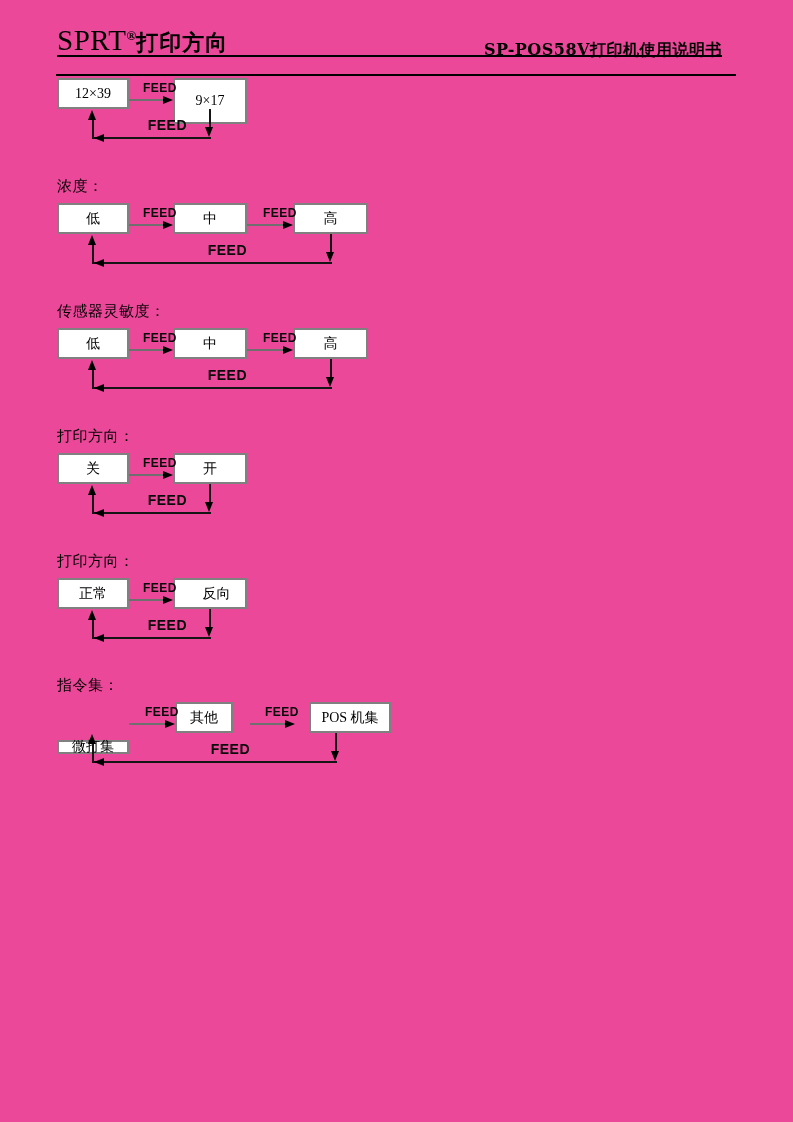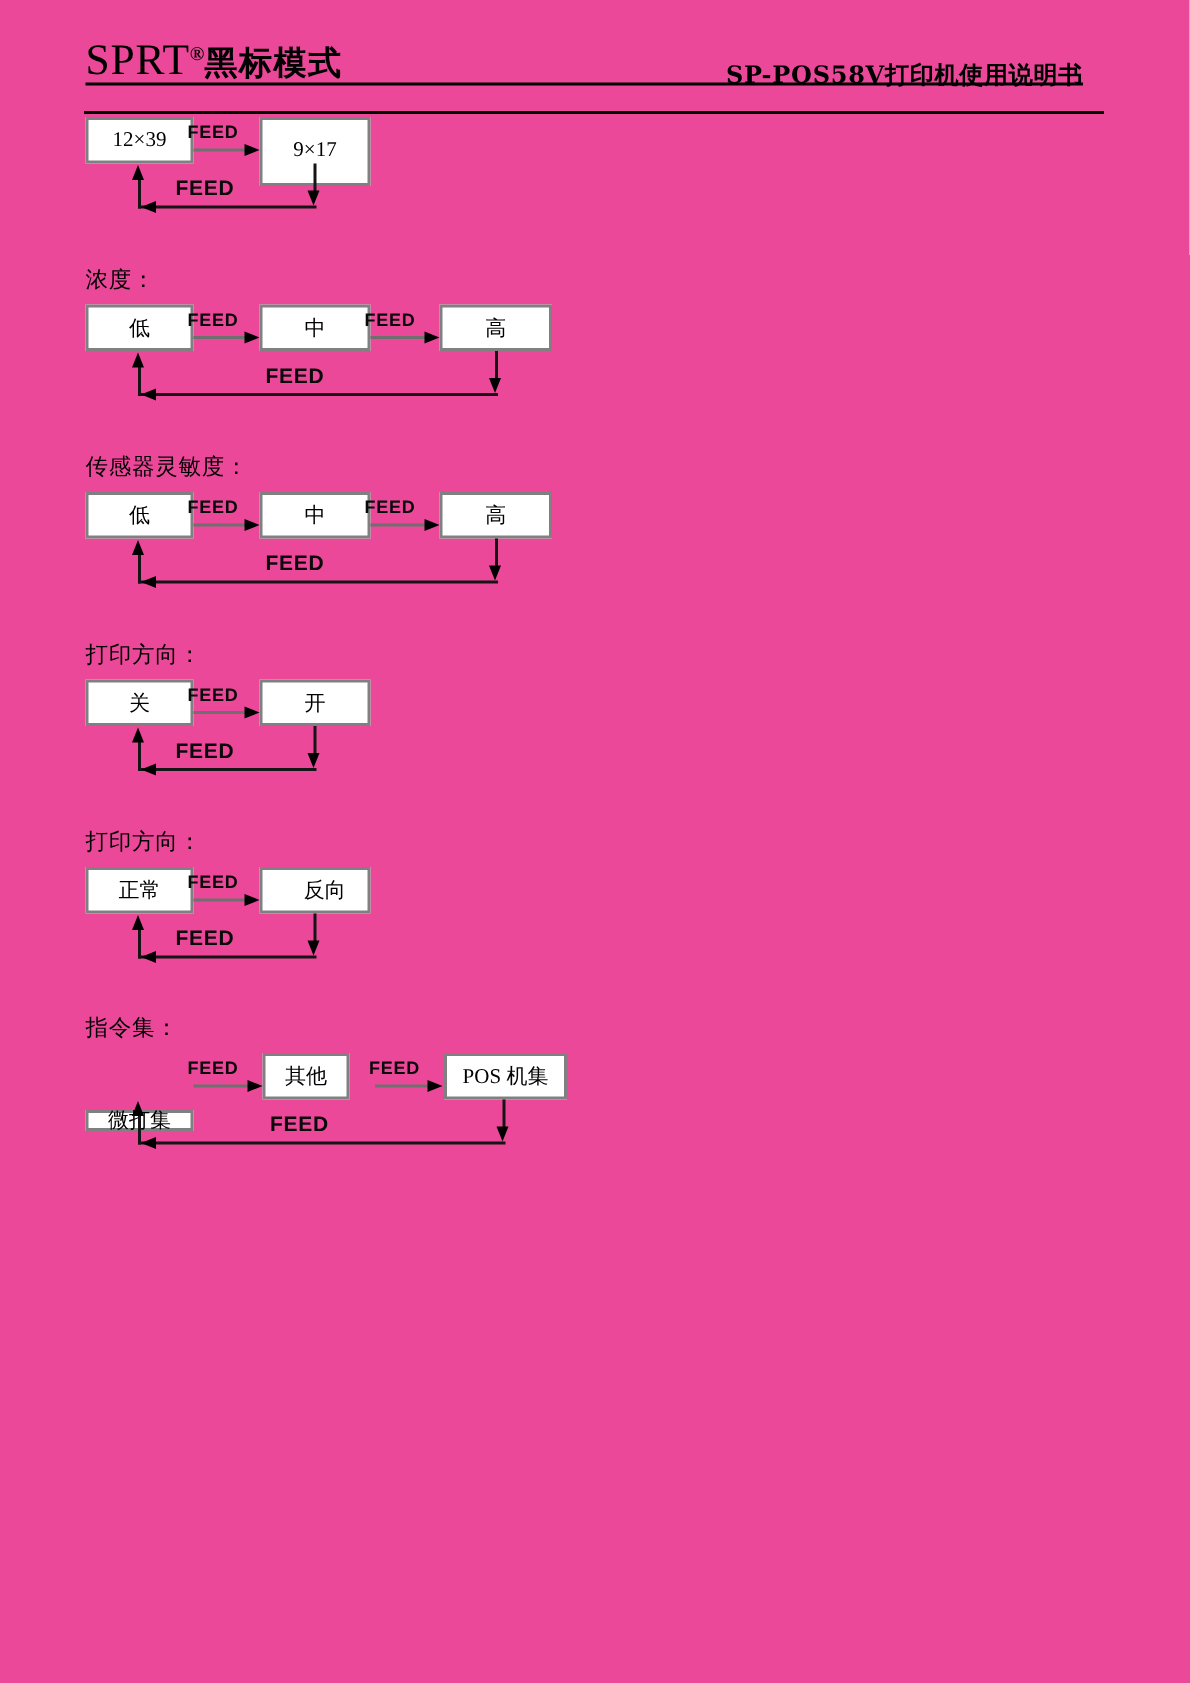--- a/index.html
+++ b/index.html
@@ -20,37 +20,37 @@
   .rule{position:absolute;background:#000;height:2px;}
   
   .sec-label{position:absolute;font-size:15px;color:#000;letter-spacing:0.5px;white-space:nowrap;}
   .fbox{position:absolute;box-sizing:border-box;border:2px solid #808080;background:#fff;
         display:flex;align-items:center;justify-content:center;
         font-size:14px;color:#000;white-space:nowrap;}
   .conn{position:absolute;height:2px;background:#6f6f6f;}
   .hline{position:absolute;height:2px;background:#151515;}
   .vline{position:absolute;width:2px;background:#151515;}
   .feed{position:absolute;font-family:"Liberation Sans","DejaVu Sans",sans-serif;
-        font-weight:700;font-size:12px;color:#0a0a0a;text-align:left;letter-spacing:0.5px;}
+        font-weight:700;font-size:12px;color:#0a0a0a;text-align:right;letter-spacing:0.5px;}
   .feed-loop{font-size:14px;}
   .ah{position:absolute;width:0;height:0;}
   .ah-right{border-top:4px solid transparent;border-bottom:4px solid transparent;border-left:10px solid #000;}
   .ah-left{border-top:4px solid transparent;border-bottom:4px solid transparent;border-right:10px solid #000;}
   .ah-up{border-left:4px solid transparent;border-right:4px solid transparent;border-bottom:10px solid #000;}
   .ah-down{border-left:4px solid transparent;border-right:4px solid transparent;border-top:10px solid #000;}
 </style>
 </head>
 <body>
 
 <div id="page">
 
   <div id="brand-row">
     <span id="brand-latin">SPRT</span>
     <span id="brand-reg">®</span>
-    <span id="brand-cn">黑标模式</span>
+    <span id="brand-cn">打印方向</span>
   </div>
   <div id="doc-title">SP-POS58V打印机使用说明书</div>
   <div class="rule" style="left:57px;top:55px;width:665px;"></div>
   <div class="rule" style="left:56px;top:74px;width:680px;"></div>
 
   <div id="diagrams">
       <div class="fbox" style="left: 57px; top: 78px; width: 72px; height: 31px;">12×39</div>
       <div class="fbox" style="left: 173px; top: 78px; width: 74px; height: 46px;">9×17</div>
       <div class="conn" style="left: 129px; top: 99px; width: 35px;"></div>
       <div class="ah ah-right" style="left: 163px; top: 96px;"></div>
@@ -121,21 +121,21 @@
       <div class="ah ah-left" style="left: 94px; top: 634px;"></div>
       <div class="vline" style="left: 92px; top: 617px; height: 22px;"></div>
       <div class="ah ah-up" style="left: 88px; top: 610px;"></div>
       <div class="feed feed-loop" style="left: 117px; top: 617px; width: 70px;">FEED</div>
       <div class="sec-label" style="left: 57px; top: 676px;">指令集：</div>
       <div class="fbox" style="left: 57px; top: 740px; width: 72px; height: 14px;">微打集</div>
       <div class="fbox" style="left: 175px; top: 702px; width: 58px; height: 31px;">其他</div>
       <div class="conn" style="left: 129px; top: 723px; width: 37px;"></div>
       <div class="ah ah-right" style="left: 165px; top: 720px;"></div>
       <div class="feed" style="left: 125px; top: 705px; width: 54px;">FEED</div>
-      <div class="fbox" style="left: 296px; top: 702px; width: 82px; height: 31px;">POS 机集</div>
+      <div class="fbox" style="left: 309px; top: 702px; width: 82px; height: 31px;">POS 机集</div>
       <div class="conn" style="left: 250px; top: 723px; width: 36px;"></div>
       <div class="ah ah-right" style="left: 285px; top: 720px;"></div>
       <div class="feed" style="left: 246px; top: 705px; width: 53px;">FEED</div>
       <div class="vline" style="left: 335px; top: 733px; height: 20px;"></div>
       <div class="ah ah-down" style="left: 331px; top: 751px;"></div>
       <div class="hline" style="left: 92px; top: 761px; width: 245px;"></div>
       <div class="ah ah-left" style="left: 94px; top: 758px;"></div>
       <div class="vline" style="left: 92px; top: 741px; height: 22px;"></div>
       <div class="ah ah-up" style="left: 88px; top: 734px;"></div>
       <div class="feed feed-loop" style="left: 180px; top: 741px; width: 70px;">FEED</div>

